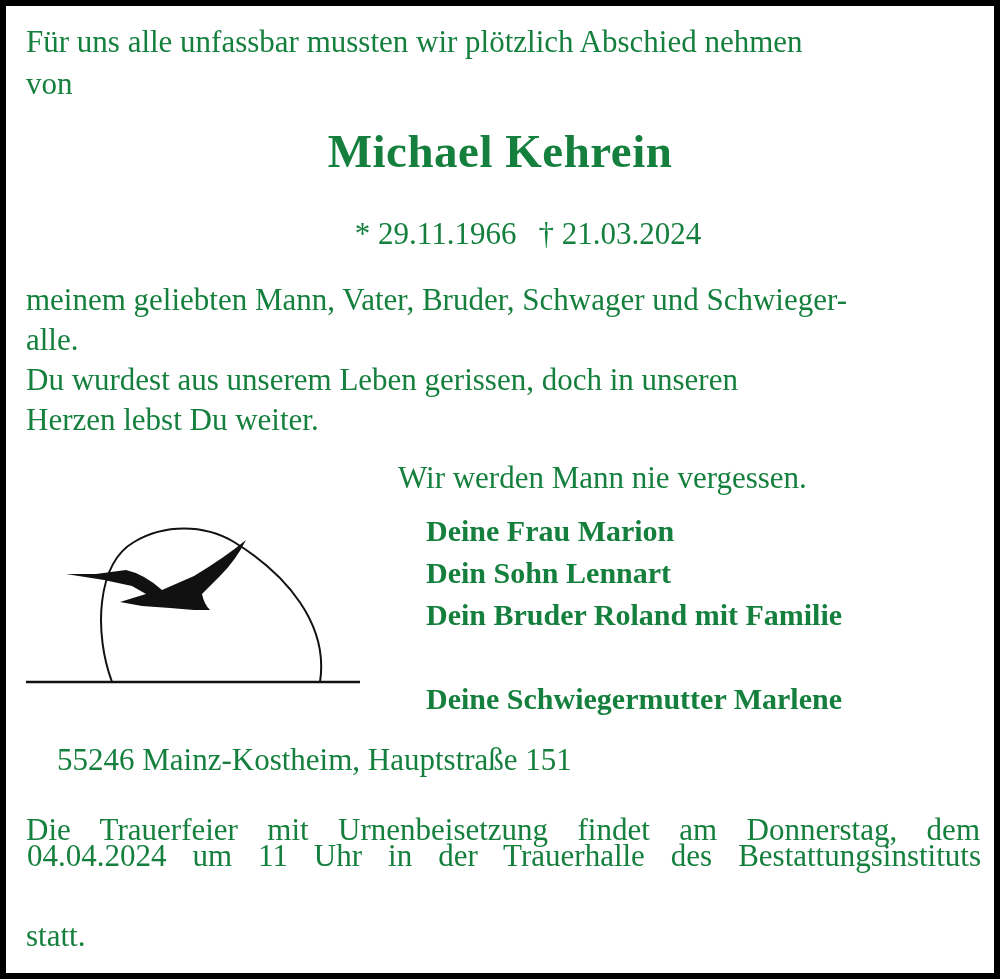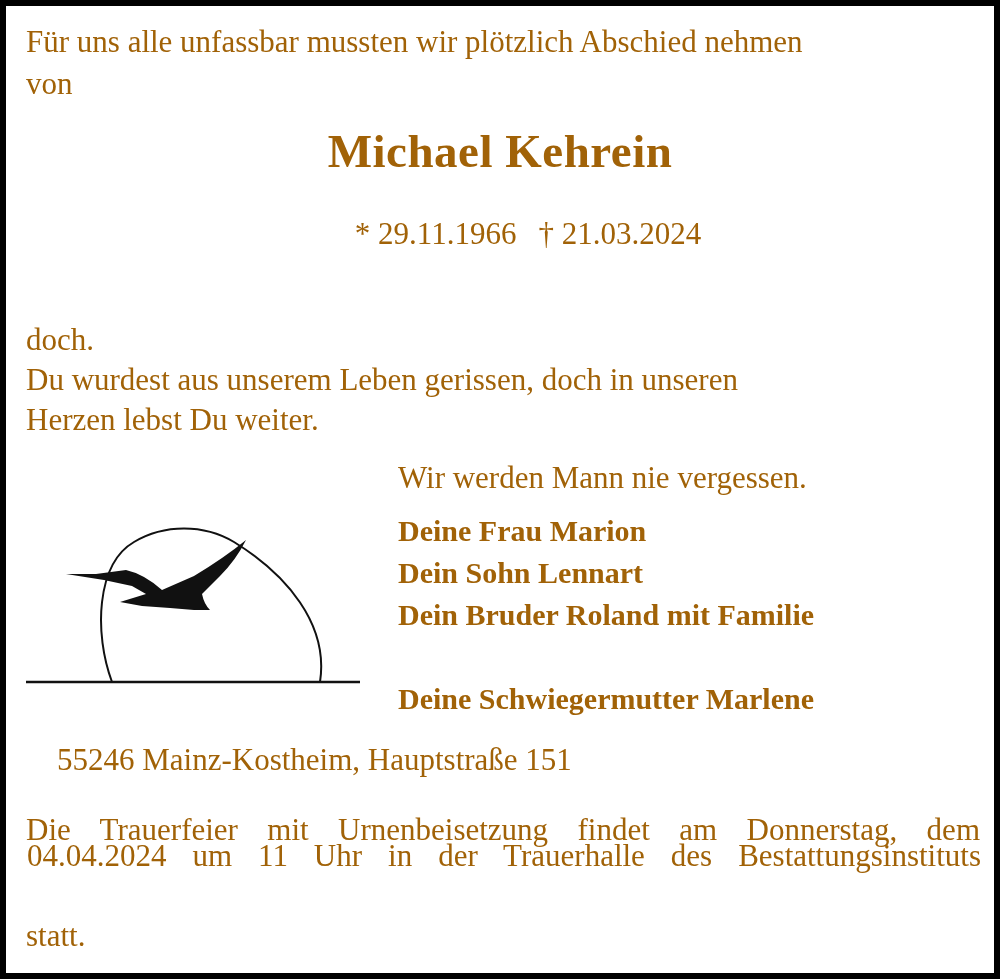--- a/index.html
+++ b/index.html
@@ -1,49 +1,50 @@
 <!DOCTYPE html>
 <html><head>
 <meta charset="utf-8">
 <style>
   html, body { margin:0; padding:0; }
   body { width:1000px; height:979px; background:#000; position:relative; overflow:hidden; }
   .card {
     position:absolute; left:6px; top:6px; width:988px; height:967px;
-    background:#fff; color:#a16207;
+    background:#fff; color:#15803d;
     font-family:"Liberation Serif", "DejaVu Serif", serif;
   }
   .t { position:absolute; white-space:nowrap; font-size:31px; line-height:1; }
   .name {
     position:absolute; left:0; right:0; text-align:center; top:122px;
     font-size:47px; font-weight:bold; line-height:1; letter-spacing:0.5px;
   }
   .dates {
     position:absolute; left:8px; right:0; text-align:center; top:212px;
     font-size:31px; line-height:1;padding-left:48px;
   }
   .dates .gap { display:inline-block; width:22px; }
-  .b { font-weight:bold; font-size:30px; }
+  .b { font-weight:bold; font-size:30px;margin-left:28px; }
   .emblem { position:absolute; left:18px; top:518px; width:340px; height:170px; }
 </style>
 </head>
 <body>
 
 <div class="card">
 
   <div class="t" style="left:20px; top:20px;">Für uns alle unfassbar mussten wir plötzlich Abschied nehmen</div>
   <div class="t" style="left:20px; top:62px;">von</div>
 
   <div class="name">Michael Kehrein</div>
 
   <div class="dates">
     <span>* 29.11.1966</span><span class="gap"></span><span>† 21.03.2024</span>
   </div>
 
-  <div class="t" style="left:20px; top:318px;">doch.</div>
+  <div class="t" style="left:20px; top:278px;">meinem geliebten Mann, Vater, Bruder, Schwager und Schwieger-</div>
+  <div class="t" style="left:20px; top:318px;">alle.</div>
   <div class="t" style="left:20px; top:358px;">Du wurdest aus unserem Leben gerissen, doch in unseren</div>
   <div class="t" style="left:20px; top:398px;">Herzen lebst Du weiter.</div>
 
   <div class="t" style="left:392px; top:456px;">Wir werden Mann nie vergessen.</div>
 
   <div class="t b" style="left:392px; top:510px;">Deine Frau Marion</div>
   <div class="t b" style="left:392px; top:552px;">Dein Sohn Lennart</div>
   <div class="t b" style="left:392px; top:594px;">Dein Bruder Roland mit Familie</div>
   <div class="t b" style="left:392px; top:678px;">Deine Schwiegermutter Marlene</div>
 

